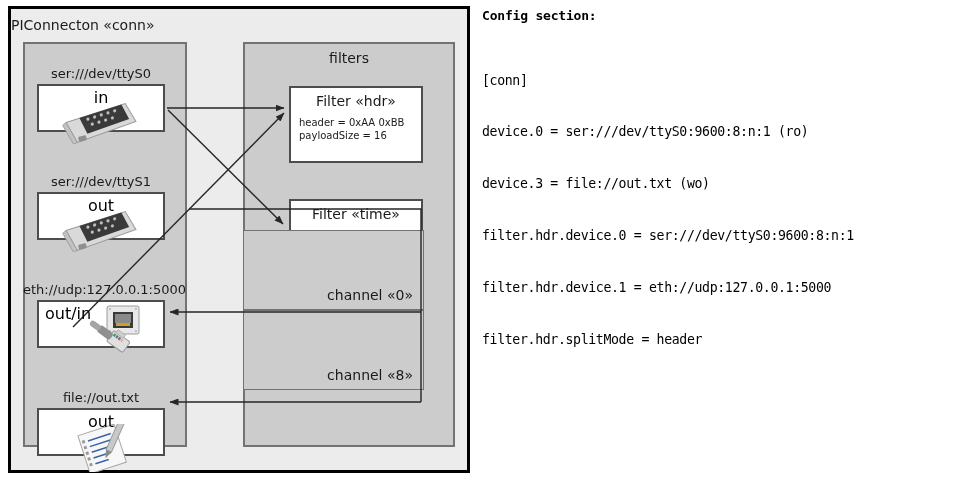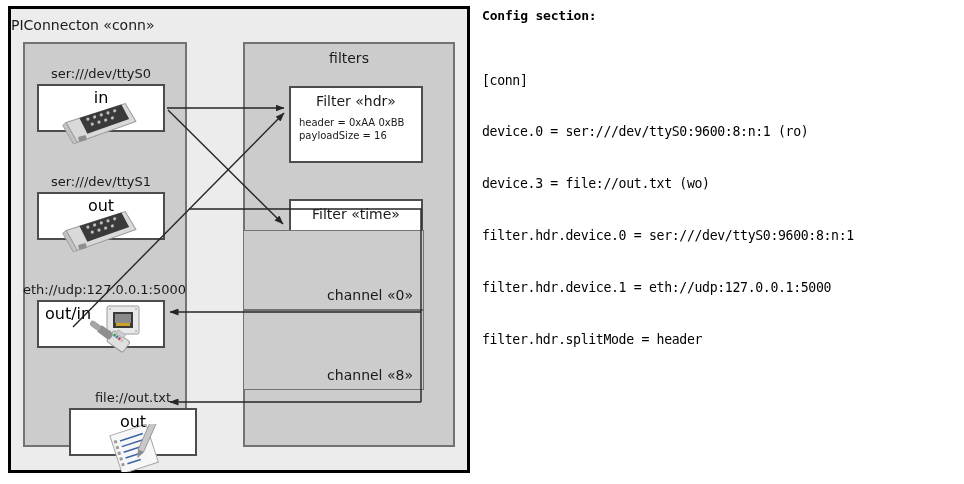--- a/index.html
+++ b/index.html
@@ -255,21 +255,21 @@
             <rect x="29" y="30" width="2.4" height="3" fill="#4a7fc1"></rect>
             <rect x="32" y="30" width="2.4" height="3" fill="#c1574a"></rect>
             <rect x="35" y="30" width="2.4" height="3" fill="#bdbdbd"></rect>
             <rect x="10" y="31" width="16" height="8" rx="3" fill="#8f8f8f"></rect>
             <rect x="0" y="32" width="12" height="6" rx="3" fill="#a5a5a5"></rect>
           </g>
         </svg>
       </div>
     </div>
 
-    <div class="device" style="left:12px; top:346px; width:128px; height:82px;margin-left:32px;">
+    <div class="device" style="left:12px; top:346px; width:128px; height:82px;">
       <div class="device-label">file://out.txt</div>
       <div class="device-box">
         <div class="device-dir center">out</div>
         <svg class="device-icon" style="left:30px; top:14px;" width="72" height="48" viewBox="0 0 72 48">
           <g transform="rotate(-18 36 24)">
             <rect x="14" y="4" width="38" height="40" fill="#f7f7f7" stroke="#a8a8a8" stroke-width="1"></rect>
             <g stroke="#3c63a8" stroke-width="1.5">
               <line x1="22" y1="12" x2="46" y2="12"></line>
               <line x1="22" y1="18" x2="46" y2="18"></line>
               <line x1="22" y1="24" x2="44" y2="24"></line>

